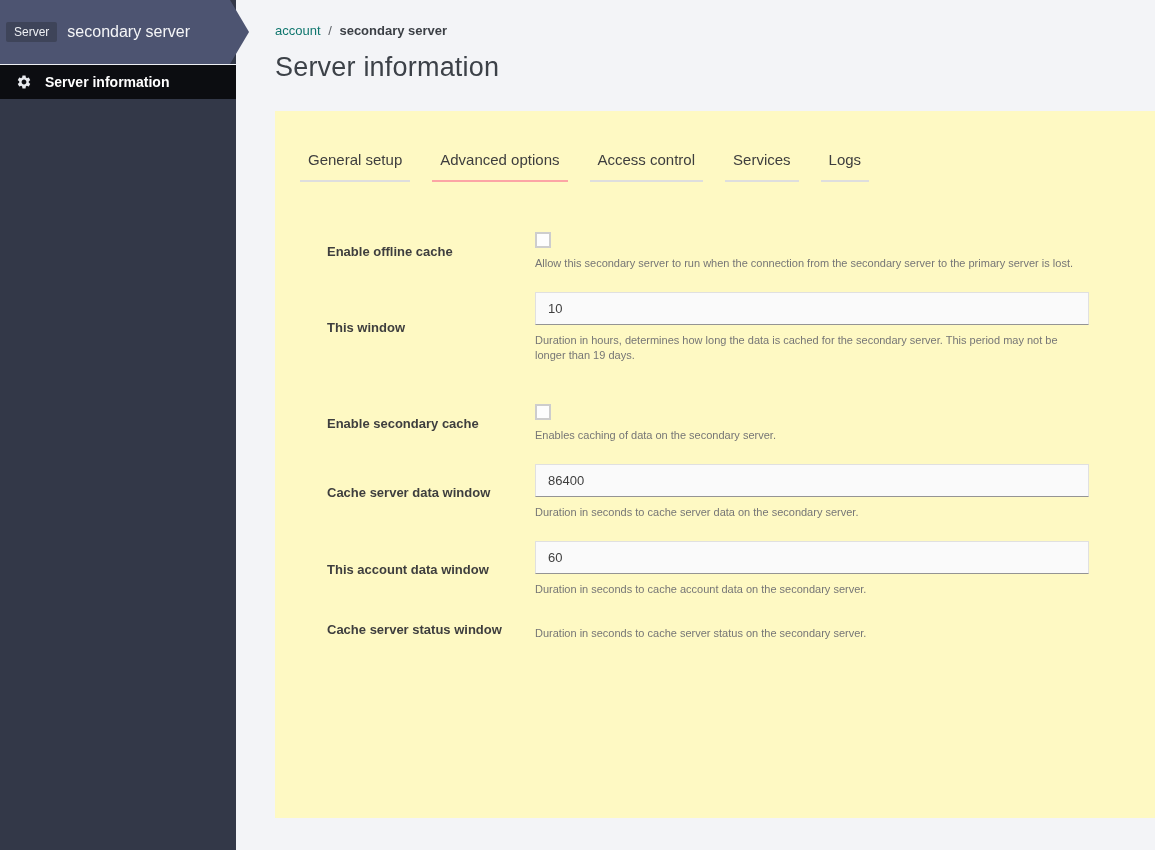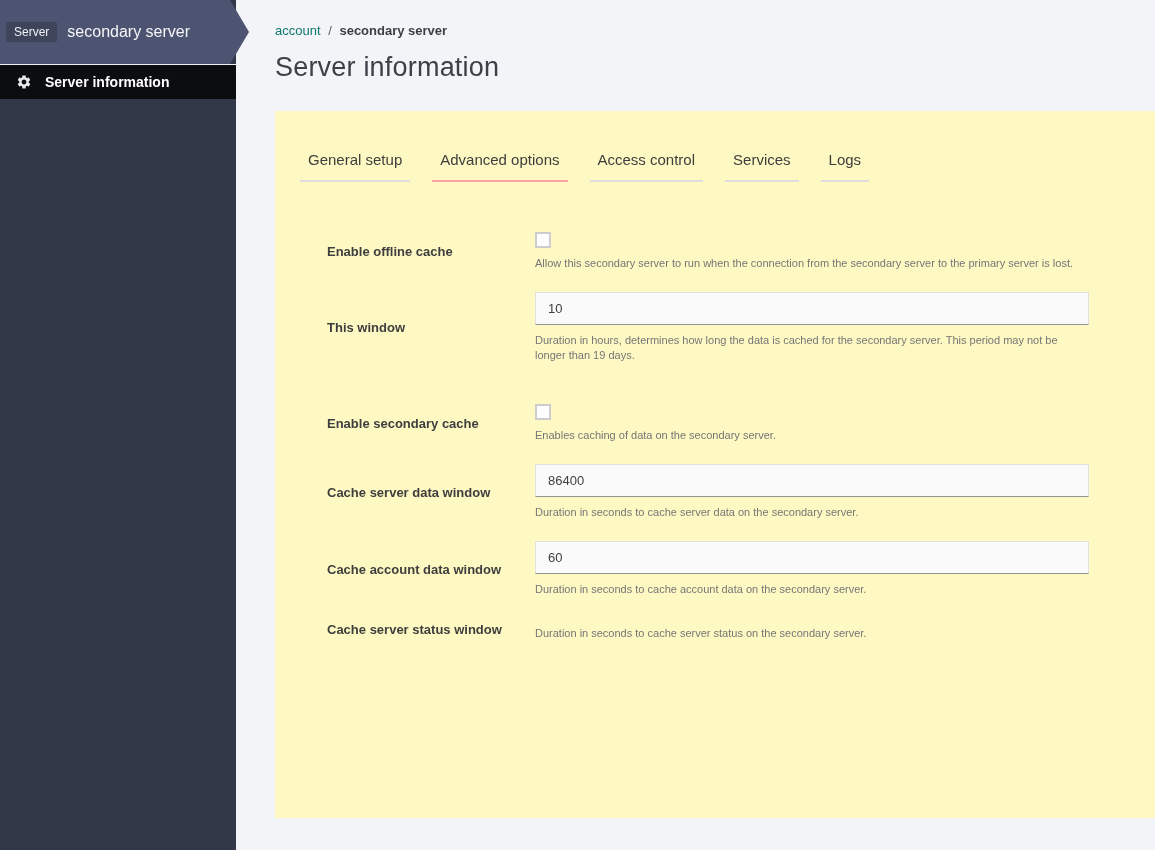--- a/index.html
+++ b/index.html
@@ -166,21 +166,21 @@
   <div class="field-row">
     <div class="field-label">Cache server data window</div>
     <div class="field-control">
 
       <input class="text-input" type="text" value="86400" style="">
       <div class="help-text">Duration in seconds to cache server data on the secondary server.</div>
     </div>
   </div>
 
   <div class="field-row">
-    <div class="field-label">Cache account data window</div>
+    <div class="field-label">This account data window</div>
     <div class="field-control">
 
       <input class="text-input" type="text" value="60" style="">
       <div class="help-text">Duration in seconds to cache account data on the secondary server.</div>
     </div>
   </div>
 
   <div class="field-row">
     <div class="field-label">Cache server status window</div>
     <div class="field-control">

